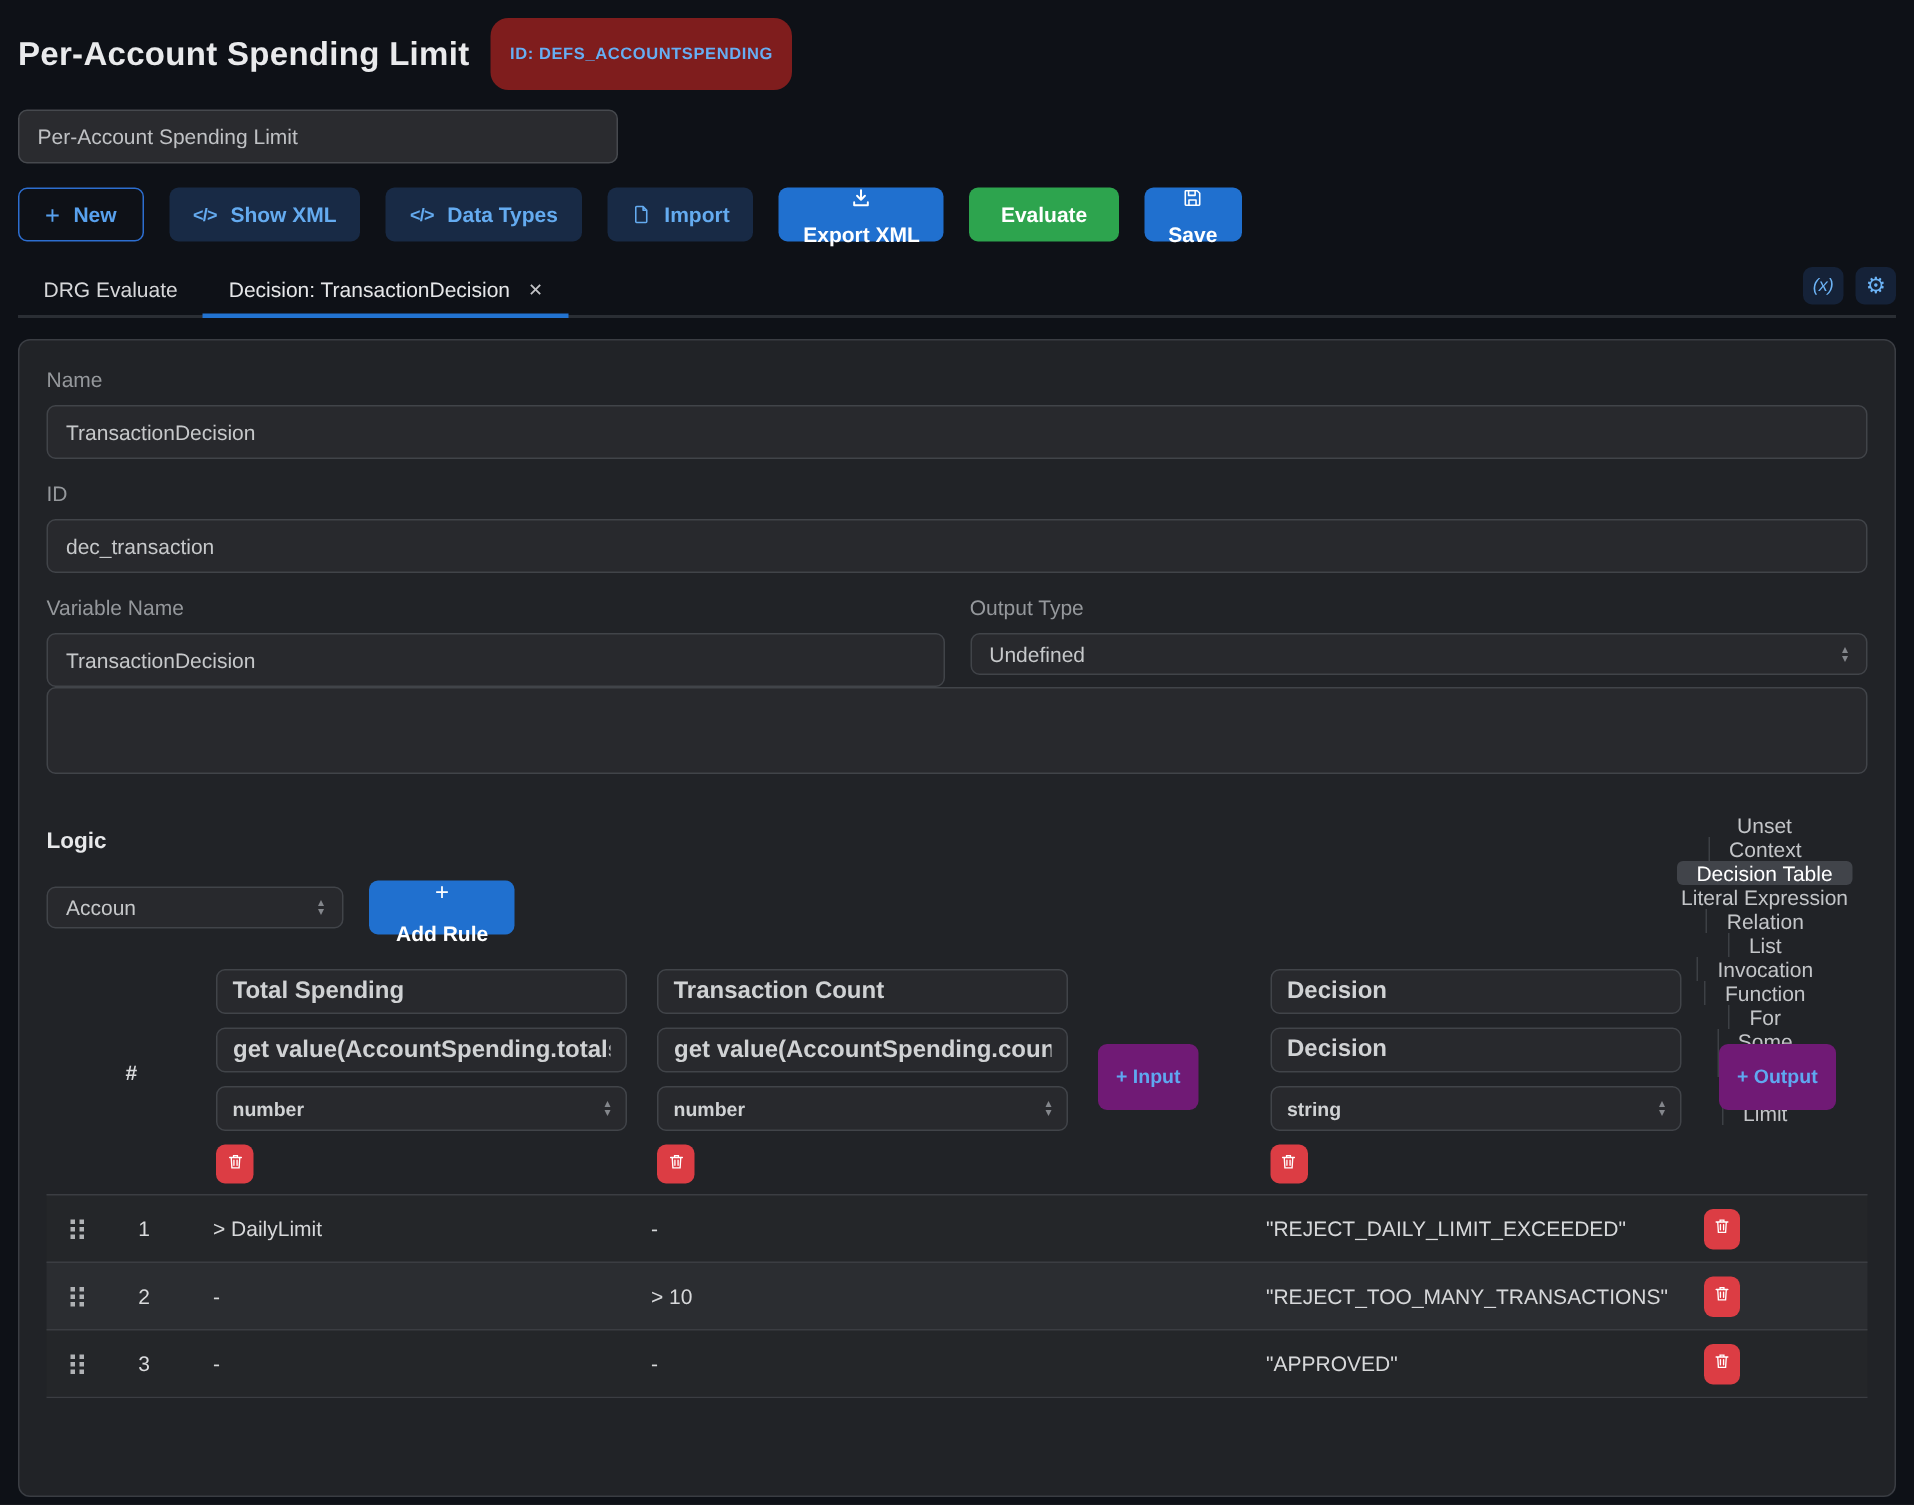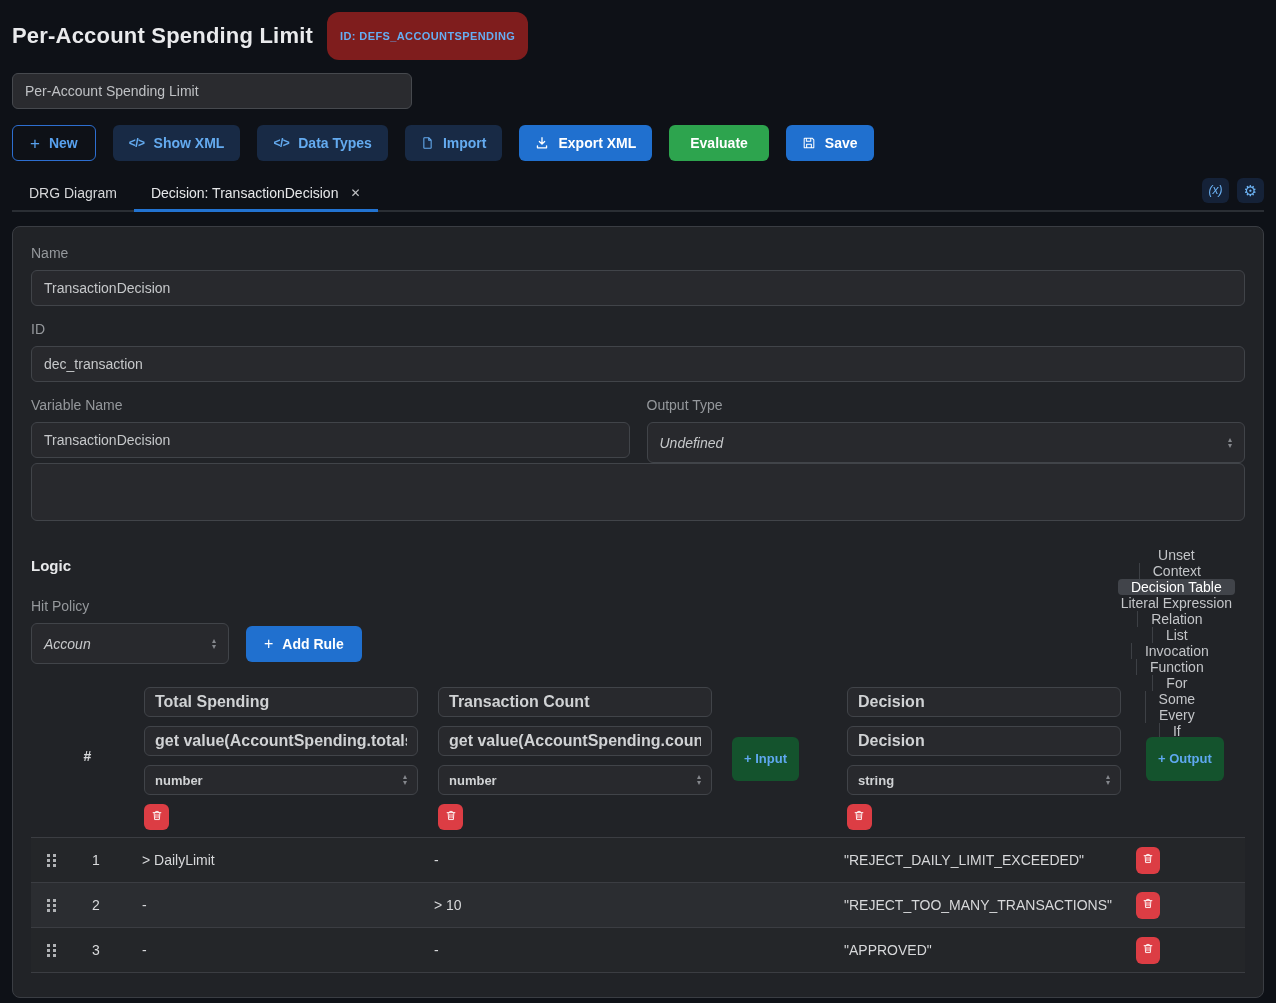--- a/index.html
+++ b/index.html
@@ -32,21 +32,21 @@
   .btn {
     height:36px; border:none; border-radius:6px; cursor:pointer;
     display:inline-flex; align-items:center; gap:9px; padding:0 16px;
     font-size:14px; font-weight:600; font-family:inherit; white-space:nowrap;
   }
   .btn .ic { display:inline-flex; align-items:center; font-style:normal; }
   .btn-outline { background:transparent; border:1px solid #2d6ed0; color:#58a1ee; padding:0 17px; }
   .btn-outline .ic { font-size:17px; font-weight:400; line-height:1; }
   .btn-navy { background:#182a45; color:#64abf0; }
   .btn-navy .code-ic { font-size:12px; font-weight:700; letter-spacing:-.5px; }
-  .btn-blue { background:#2070cf; color:#fff; }
+  .btn-blue { background:#2070cf; color:#fff;flex-direction:column; }
   .btn-green { background:#2da44e; color:#fff; padding:0 21px; }
 
   
   .tabbar {
     display:flex; align-items:stretch; margin-top:15px; height:36px;
     border-bottom:2px solid #2a2e34;
   }
   .tab {
     display:flex; align-items:center; gap:12px; padding:0 17px;
     color:#d6d7d9; cursor:pointer; margin-bottom:-2px;
@@ -72,23 +72,23 @@
   .field-label.first { margin-top:1px; }
   .tinput {
     width:100%; height:36px; background:#28292d; border:1px solid #414449;
     border-radius:6px; color:#c6c8ca; font-size:14px; padding:0 12px;
     outline:none; font-family:inherit;
   }
   textarea.tinput { height:58px; padding-top:8px; resize:none; }
   .two-col { display:flex; gap:17px; }
   .two-col > div { flex:1; }
   .selectbox {
-    width:100%; height:41px; background:#28292d; border:1px solid #414449;
+    width:100%; height:28px; background:#28292d; border:1px solid #414449;
     border-radius:6px; color:#c6c8ca; font-size:14px; padding:0 12px;
-    display:flex; align-items:center; justify-content:space-between; cursor:pointer;font-style:italic;
+    display:flex; align-items:center; justify-content:space-between; cursor:pointer;
   }
   .chevrons { display:flex; flex-direction:column; line-height:6px; color:#84878c; font-size:8px; }
 
   
   .logic-row { display:flex; align-items:center; margin-top:23px; }
   .logic-heading { font-size:15px; font-weight:700; color:#e7e8ea; }
   .logic-tabs { margin-left:auto; display:flex; align-items:center; height:36px;flex-direction:column; }
   .ltab {
     display:flex; align-items:center; height:100%; padding:0 13px;
     color:#c3c5c8; cursor:pointer; font-size:14px; white-space:nowrap;
@@ -122,21 +122,21 @@
     display:flex; align-items:center; justify-content:space-between; cursor:pointer;
   }
   .dt-col .sm-input { margin-bottom:9px; }
   .dt-col .sm-select { margin-bottom:9px; }
   .trash-btn {
     width:25px; height:26px; background:#dc3d44; border:none; border-radius:6px;
     display:inline-flex; align-items:center; justify-content:center; cursor:pointer;
     flex:none;
   }
   .add-io {
-    height:44px; background:#14532d; color:#5fa8f0; border:none; border-radius:6px;
+    height:44px; background:#701a75; color:#5fa8f0; border:none; border-radius:6px;
     font-size:13px; font-weight:700; padding:0 12px; cursor:pointer;
     align-self:center; font-family:inherit; white-space:nowrap;
   }
   .add-input { margin-left:20px; margin-right:48px; }
   .add-output { margin-left:25px; }
 
   
   .rules { margin-top:7px; border-bottom:1px solid #3b3d42; }
   .rule-row { display:flex; align-items:center; height:45px; border-top:1px solid #3b3d42; }
   .rule-row.odd { background:#242629; }
@@ -205,21 +205,21 @@
           <path d="M2.5 3a.5.5 0 0 1 .5-.5h8.6l1.9 1.9V13a.5.5 0 0 1-.5.5H3a.5.5 0 0 1-.5-.5zM5 2.7V6h5V2.7M5.3 13.3V9.5h5.4v3.8" stroke="#fff" stroke-width="1.2" fill="none" stroke-linejoin="round"></path>
         </svg>
     </i>
     <span>Save</span>
   </button>
 </div>
 
 
 <div class="tabbar">
   <div class="tab">
-    <span>DRG Diagram</span>
+    <span>DRG Evaluate</span>
   </div>
   <div class="tab active">
     <span>Decision: TransactionDecision</span>
     <span class="x">✕</span>
   </div>
   <div class="tabbar-right">
     <button class="icon-btn">
       <span class="fx">(x)</span>
     </button>
     <button class="icon-btn">
@@ -270,21 +270,20 @@
       <span class="ltab">Function</span>
       <span class="ltab">For</span>
       <span class="ltab">Some</span>
       <span class="ltab">Every</span>
       <span class="ltab">If</span>
       <span class="ltab">Limit</span>
     </div>
   </div>
 
   
-  <div class="field-label">Hit Policy</div>
   <div class="hit-row">
     <div class="selectbox hit-select">
       <span>Accoun</span>
       <span class="chevrons">
         <span>▴</span>
         <span>▾</span>
       </span>
     </div>
     <button class="btn btn-blue add-rule">
       <i class="ic">+</i>

